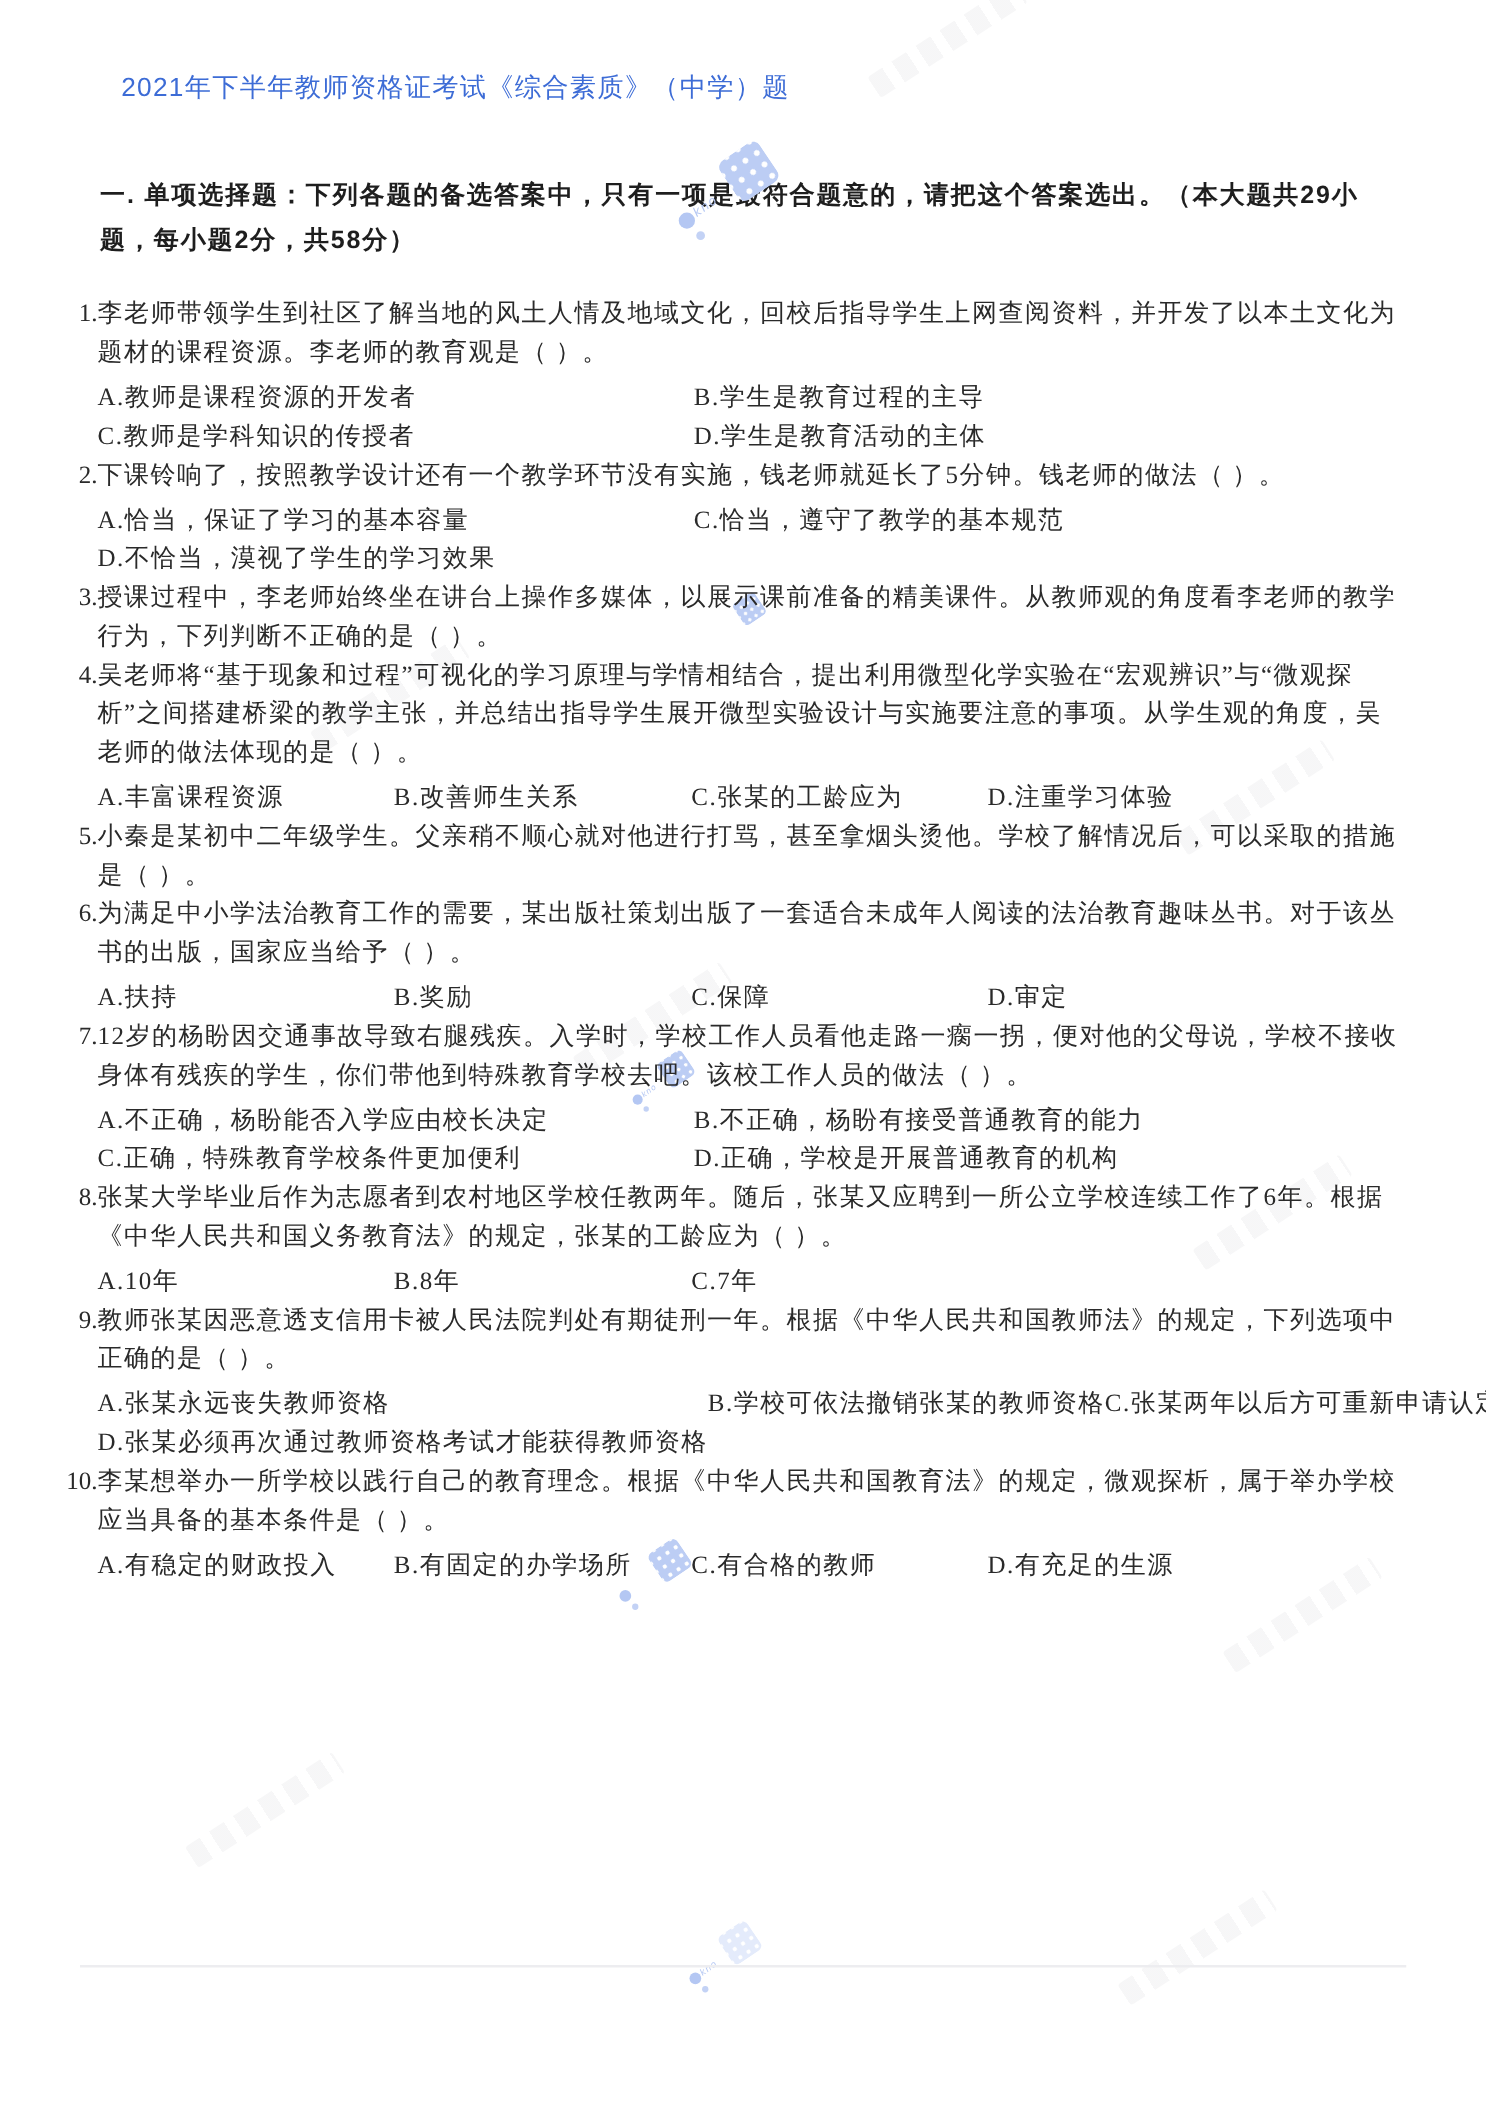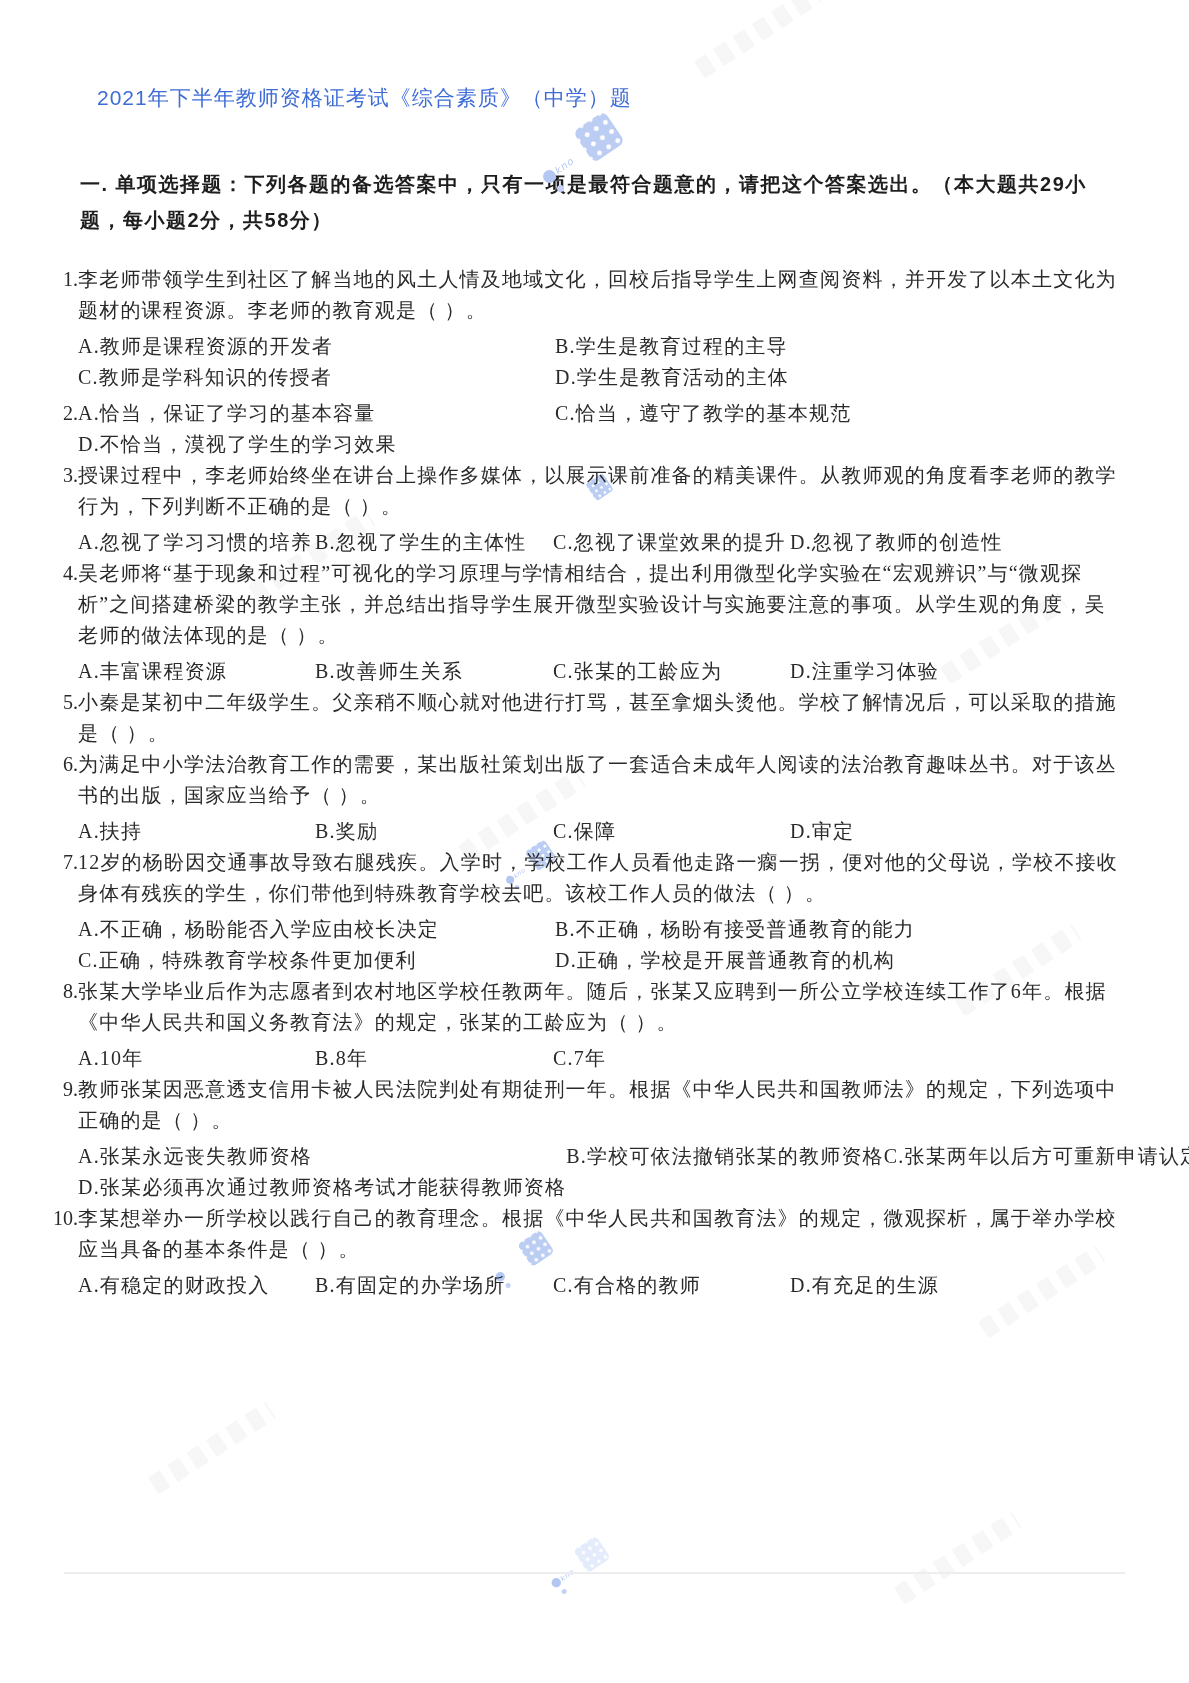--- a/index.html
+++ b/index.html
@@ -5,21 +5,21 @@
   html,body{margin:0;padding:0;background:#ffffff;}
   body{
     width:1189px;height:1683px;overflow:hidden;
     font-family:"Liberation Serif","DejaVu Serif",serif;
     color:#2a2a2a;
   }
   .page{position:relative;width:1189px;height:1683px;background:#fff;}
 
   
   .doc-title{
-    padding-top:84px;margin-left:97px;
+    padding-top:56px;margin-left:97px;
     font-family:"Liberation Sans","DejaVu Sans",sans-serif;
     font-size:21px;font-weight:500;letter-spacing:1px;
     color:#3D6CD6;
   }
   .section-heading{
     margin:54px 0 26px 80px;width:1016px;
     font-family:"Liberation Sans","DejaVu Sans",sans-serif;
     font-size:20px;font-weight:700;letter-spacing:1.5px;
     line-height:36px;color:#1e1e1e;
     word-break:break-all;
@@ -122,35 +122,30 @@
         <div class="qtext">李老师带领学生到社区了解当地的风土人情及地域文化，回校后指导学生上网查阅资料，并开发了以本土文化为题材的课程资源。李老师的教育观是（ ）。</div>
         <div class="opts cols-2">
           <div class="opt">A.教师是课程资源的开发者</div>
           <div class="opt">B.学生是教育过程的主导</div>
           <div class="opt">C.教师是学科知识的传授者</div>
           <div class="opt">D.学生是教育活动的主体</div>
         </div>
       </div>
       <div class="q">
         <span class="qnum">2.</span>
+        <div class="qtext">下课铃响了，按照教学设计还有一个教学环节没有实施，钱老师就延长了5分钟。钱老师的做法（ ）。</div>
         <div class="opts cols-2">
           <div class="opt">A.恰当，保证了学习的基本容量</div>
           <div class="opt">C.恰当，遵守了教学的基本规范</div>
           <div class="opt">D.不恰当，漠视了学生的学习效果</div>
         </div>
       </div>
       <div class="q">
         <span class="qnum">3.</span>
         <div class="qtext">授课过程中，李老师始终坐在讲台上操作多媒体，以展示课前准备的精美课件。从教师观的角度看李老师的教学行为，下列判断不正确的是（ ）。</div>
-        <div class="opts cols-4">
-          <div class="opt">A.忽视了学习习惯的培养</div>
-          <div class="opt">B.忽视了学生的主体性</div>
-          <div class="opt">C.忽视了课堂效果的提升</div>
-          <div class="opt">D.忽视了教师的创造性</div>
-        </div>
       </div>
       <div class="q">
         <span class="qnum">4.</span>
         <div class="qtext">吴老师将“基于现象和过程”可视化的学习原理与学情相结合，提出利用微型化学实验在“宏观辨识”与“微观探析”之间搭建桥梁的教学主张，并总结出指导学生展开微型实验设计与实施要注意的事项。从学生观的角度，吴老师的做法体现的是（ ）。</div>
         <div class="opts cols-4">
           <div class="opt">A.丰富课程资源</div>
           <div class="opt">B.改善师生关系</div>
           <div class="opt">C.张某的工龄应为</div>
           <div class="opt">D.注重学习体验</div>
         </div>

